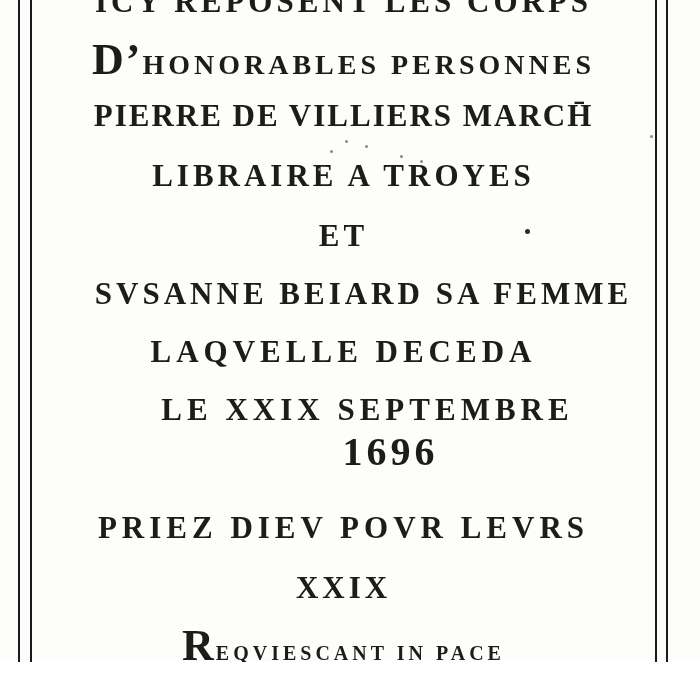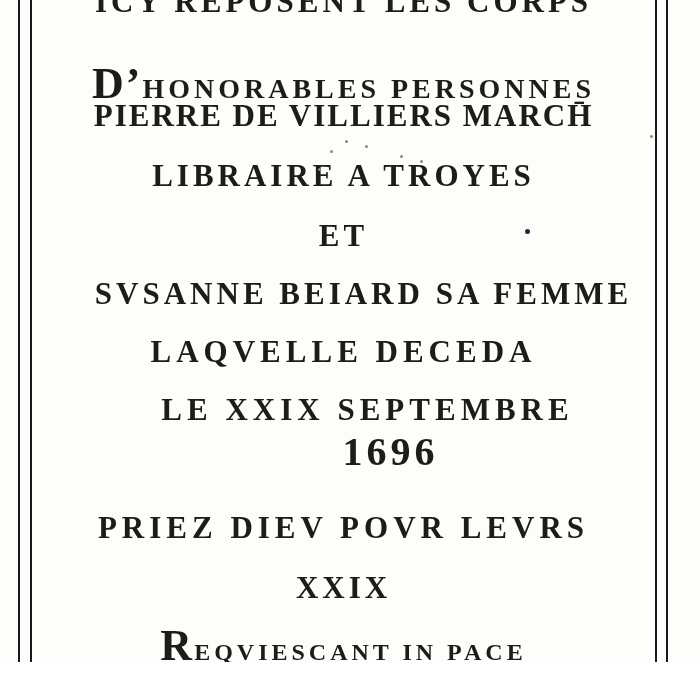--- a/index.html
+++ b/index.html
@@ -64,36 +64,36 @@
   </style>
 </head>
 <body>
 
 <div class="page">
   <div class="frame-outer"></div>
   <div class="frame-inner"></div>
 
   <div class="line l-med" style="top:-14px;">ICY REPOSENT LES CORPS</div>
 
-  <div class="line" style="top:38px;margin-top:24px;">
+  <div class="line" style="top:38px;">
     <span class="drop">D’</span><span class="sc">HONORABLES PERSONNES</span>
   </div>
 
   <div class="line l-med" style="top:100px; letter-spacing:2px;">PIERRE DE VILLIERS MARCH̄</div>
   <div class="line l-med" style="top:220px;">ET</div>
   <div class="line l-med" style="top:160px;">LIBRAIRE A TROYES</div>
   <div class="line l-med" style="top:278px;padding-left:20px;">SVSANNE BEIARD SA FEMME</div>
   <div class="line l-med" style="top:336px; letter-spacing:5px;">LAQVELLE DECEDA</div>
   <div class="line l-med" style="top:394px; letter-spacing:5px;margin-left:24px;">LE XXIX SEPTEMBRE</div>
   <div class="line l-large" style="top:432px; letter-spacing:4px;padding-left:47px;">1696</div>
   <div class="line l-med" style="top:512px; letter-spacing:5px;">PRIEZ DIEV POVR LEVRS</div>
   <div class="line l-med" style="top:572px; letter-spacing:4px;">XXIX</div>
 
   <div class="line" style="top:624px; letter-spacing:4px;">
-    <span class="drop">R</span><span class="sc" style="font-size:24px;">EQVIESCANT IN PACE</span>
+    <span class="drop">R</span><span class="sc" style="font-size:20px;">EQVIESCANT IN PACE</span>
   </div>
 
   <div class="spot" style="left:330px;top:150px;"></div>
   <div class="spot" style="left:345px;top:140px;"></div>
   <div class="spot" style="left:365px;top:145px;"></div>
   <div class="spot" style="left:400px;top:155px;"></div>
   <div class="spot" style="left:420px;top:160px;"></div>
   <div class="spot" style="left:318px;top:168px;"></div>
   <div class="spot" style="left:525px;top:229px;width:5px;height:5px;background:#2a2a2a;"></div>
   <div class="spot" style="left:650px;top:135px;"></div>

